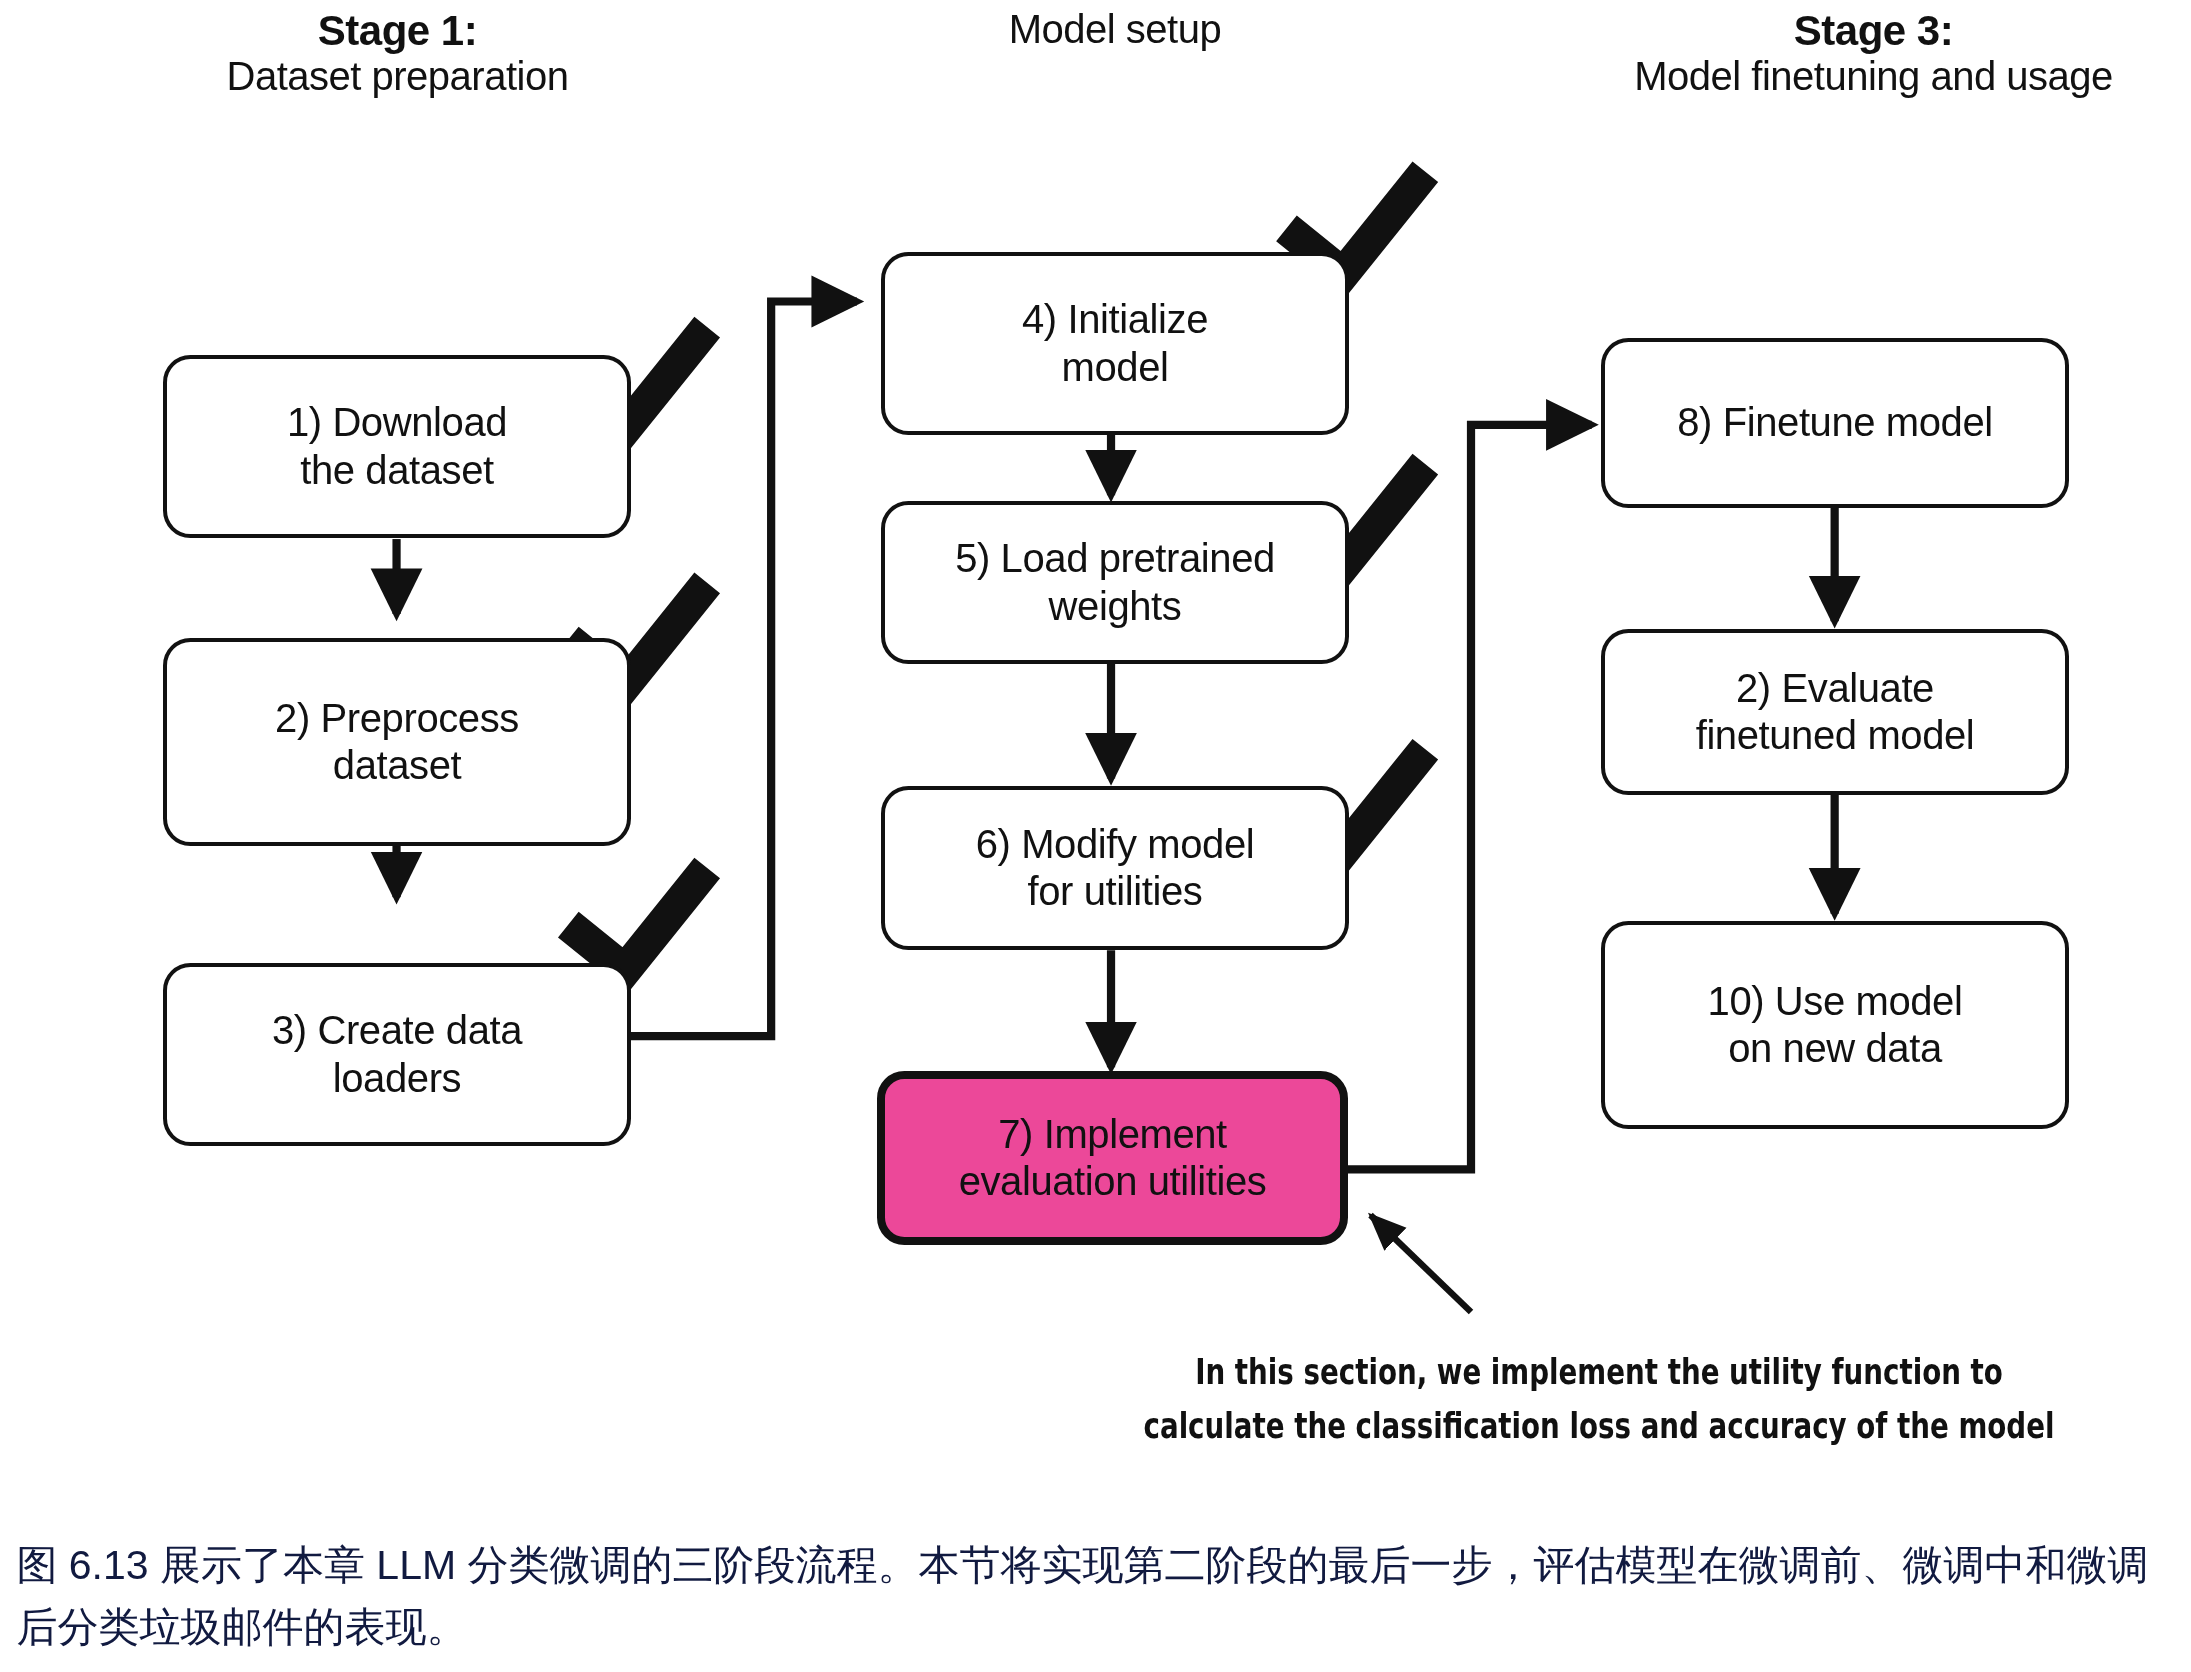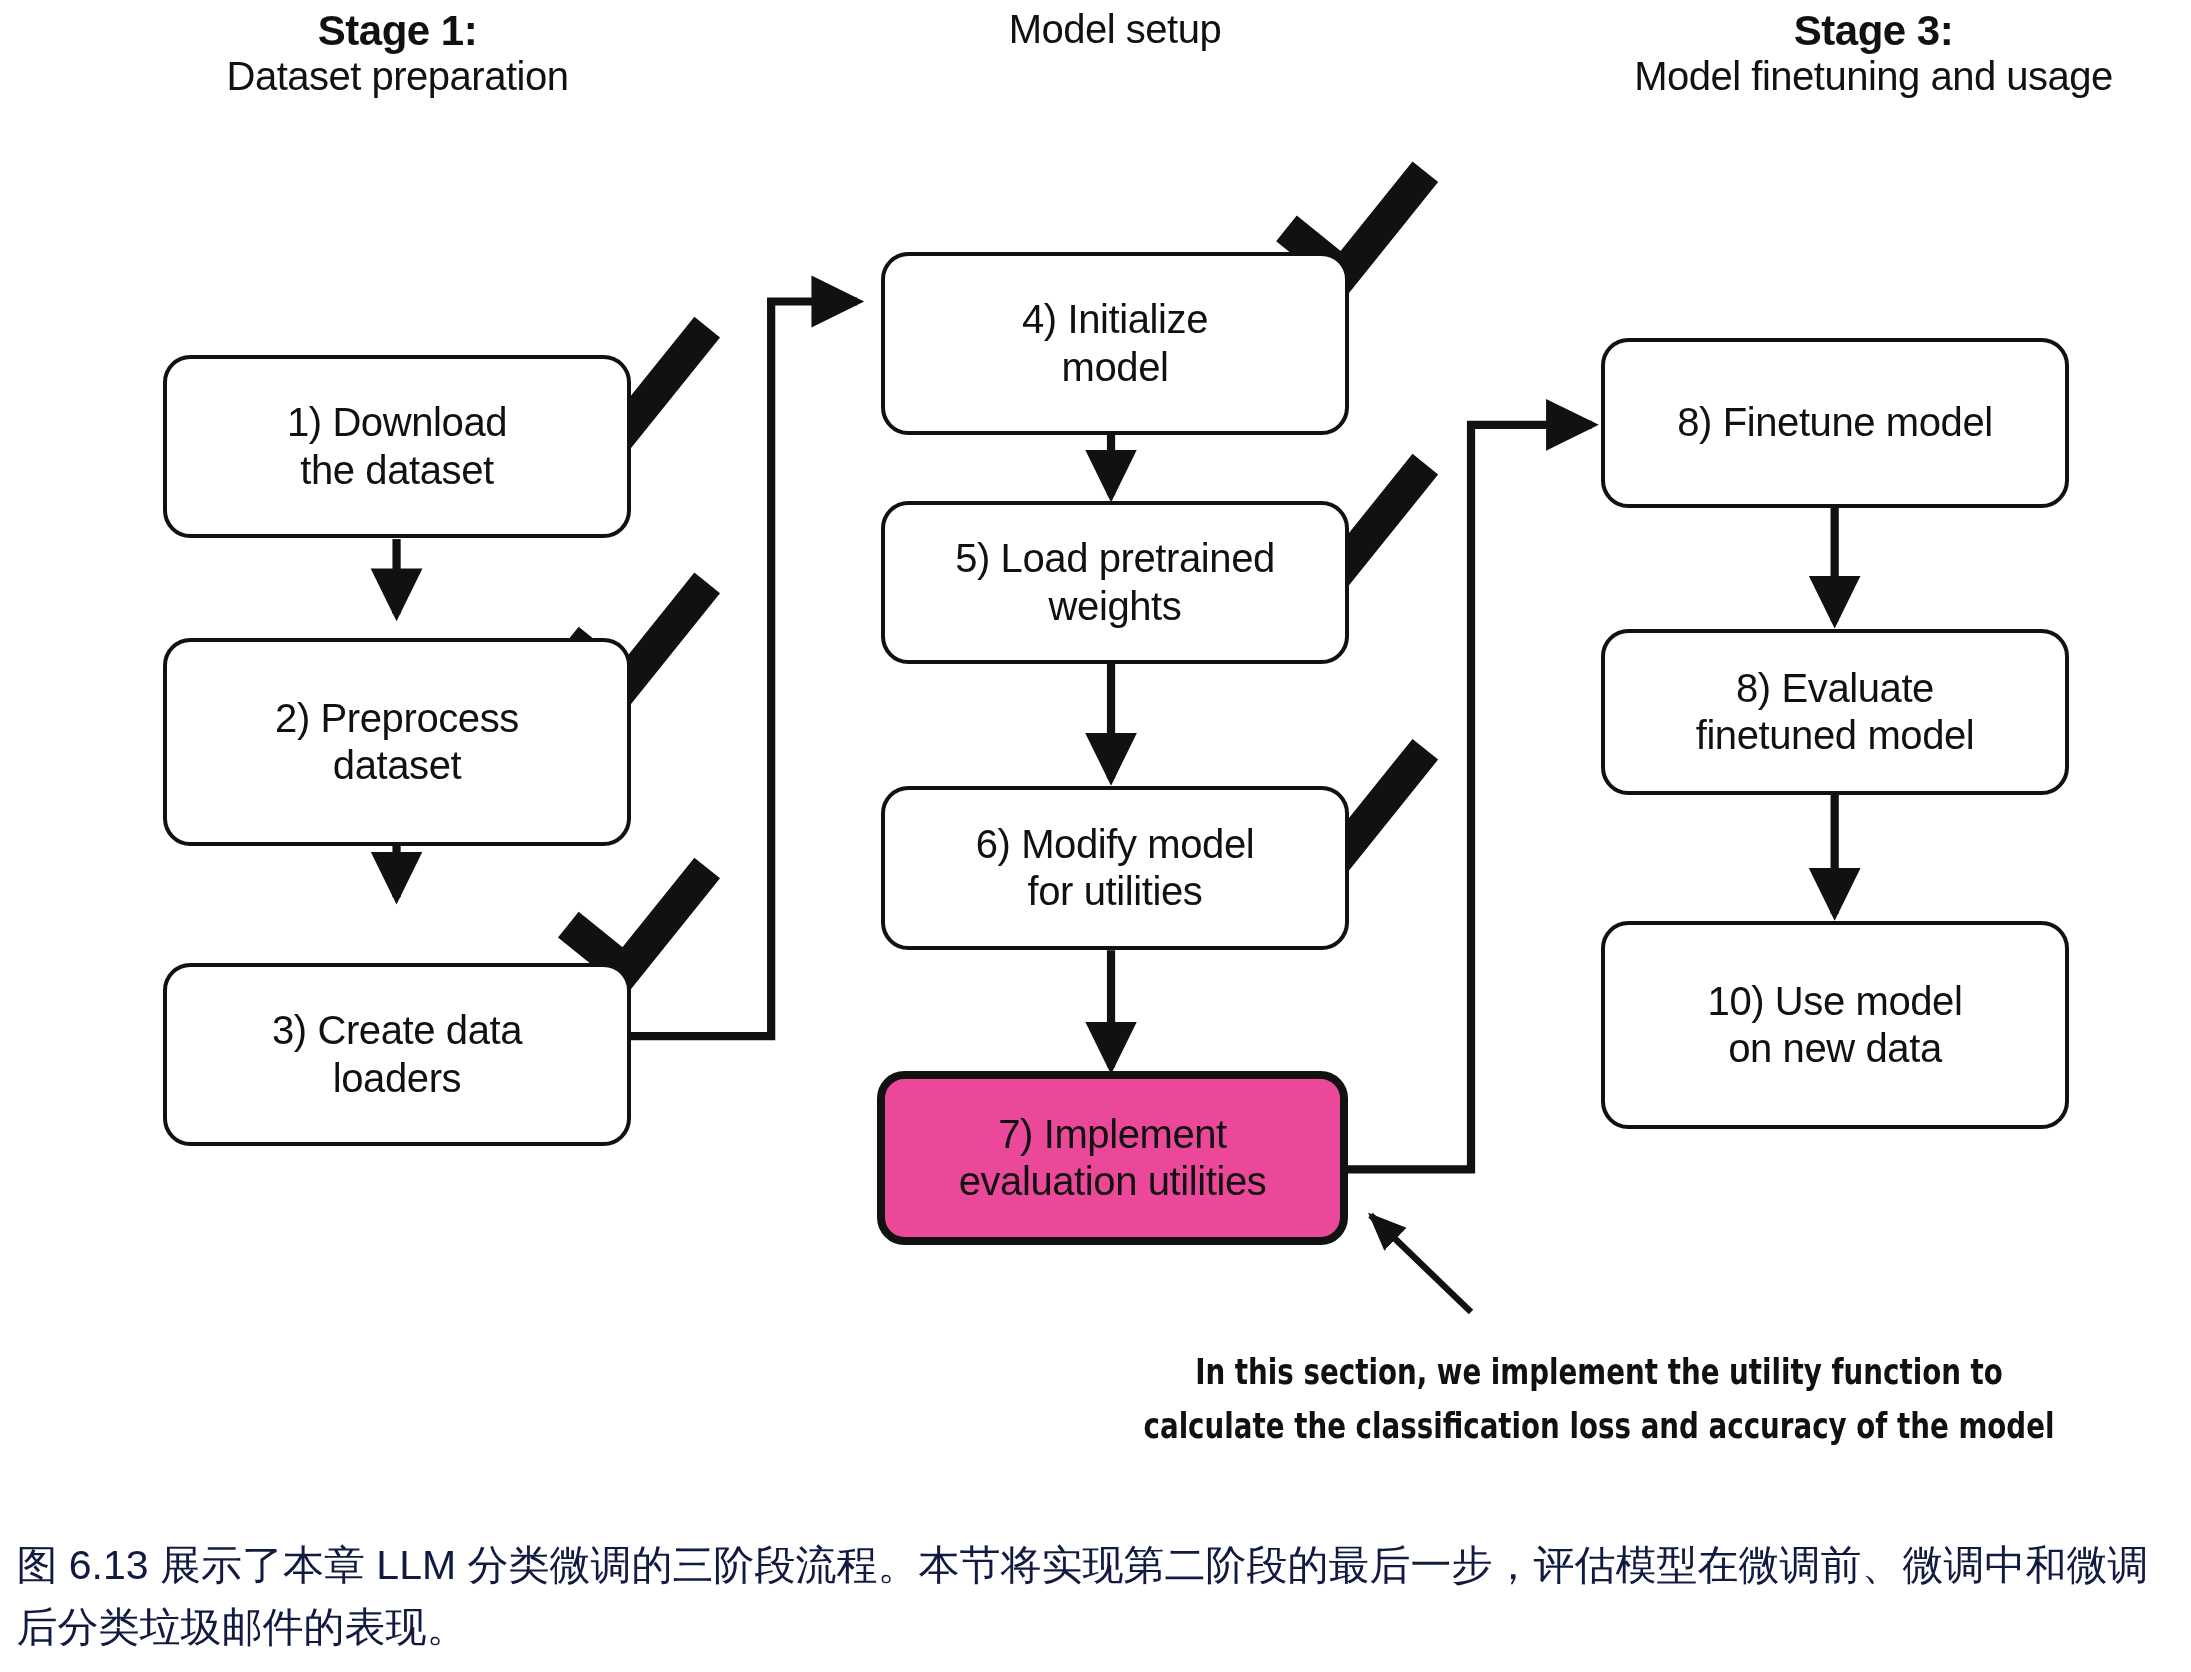--- a/index.html
+++ b/index.html
@@ -178,21 +178,21 @@
   </div>
 
   <div class="node" style="left:1601px;top:338px;width:468px;height:170px;">
     <div>
       <span>8) Finetune model</span>
     </div>
   </div>
 
   <div class="node" style="left:1601px;top:629px;width:468px;height:166px;">
     <div>
-      <span>8) Evaluate</span><br>
+      <span>2) Evaluate</span><br>
       <span>finetuned model</span>
     </div>
   </div>
 
   <div class="node" style="left:1601px;top:921px;width:468px;height:208px;">
     <div>
       <span>10) Use model</span><br>
       <span>on new data</span>
     </div>
   </div>

